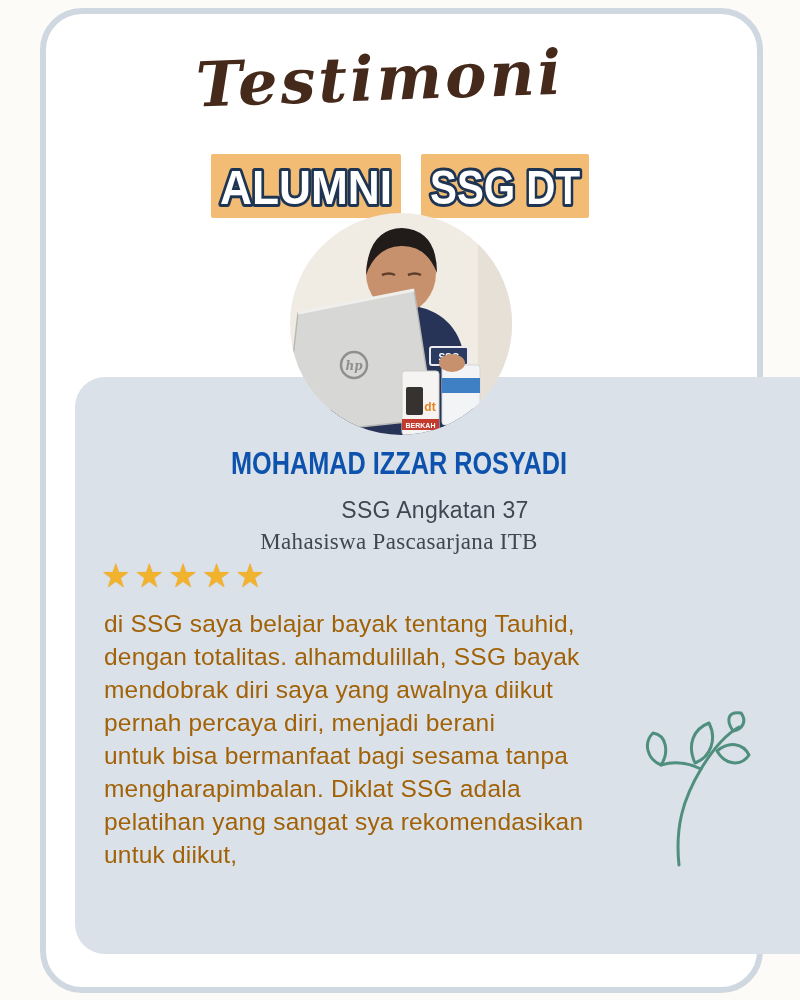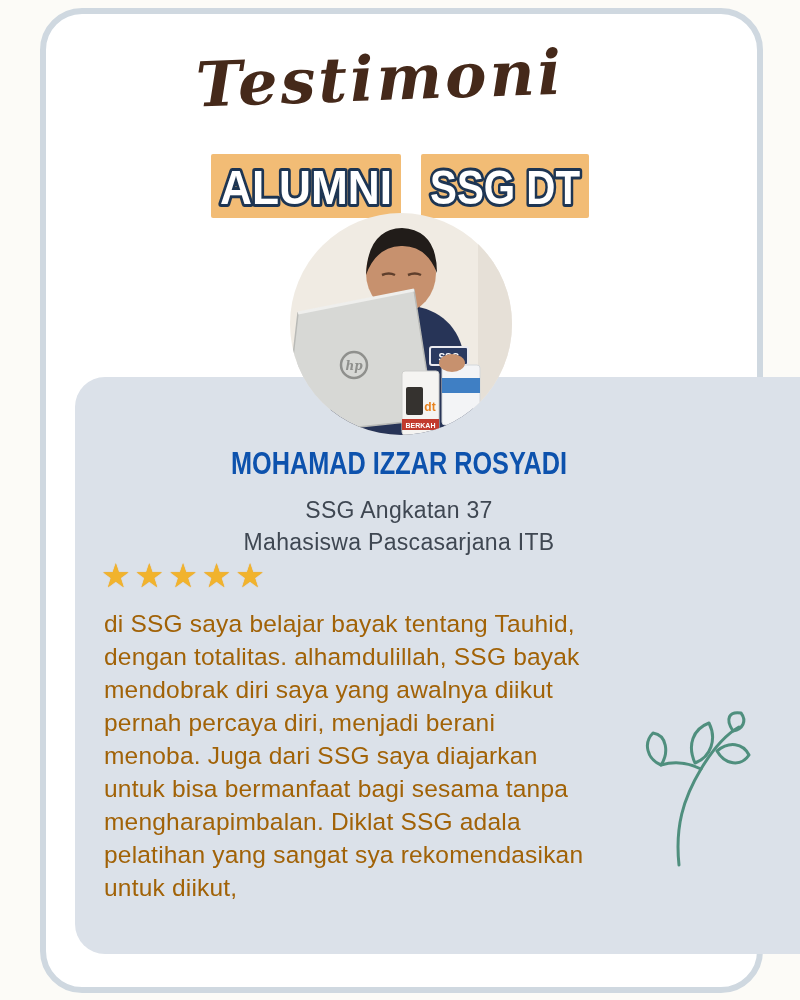--- a/index.html
+++ b/index.html
@@ -35,22 +35,22 @@
   }
   .gray-card{
     position:absolute;left:75px;top:377px;width:760px;height:577px;
     background:#dbe1e9;border-radius:30px;z-index:1;
   }
   .name-svg{position:absolute;left:134px;top:66px;}
   .subtitle{
     position:absolute;left:0;width:648px;text-align:center;
     font-size:23px;color:#3f4752;font-weight:500;letter-spacing:0.3px;
   }
-  .subtitle1{top:120px;}
-  .subtitle2{top:152px;}
+  .subtitle1{top:120px;margin-left:36px;}
+  .subtitle2{top:152px;font-family:Liberation Serif, serif;}
   .stars{
     position:absolute;left:26px;top:182px;
     font-size:33px;color:#f1b32d;letter-spacing:4px;line-height:1;
     text-shadow:0 0 1px #e09c30;
   }
   .testimonial{
     position:absolute;left:29px;top:230px;width:600px;
   }
   .testimonial .line{
     font-size:24.5px;line-height:33px;color:#a16207;
@@ -129,21 +129,20 @@
     <div class="subtitle subtitle1">SSG Angkatan 37</div>
     <div class="subtitle subtitle2">Mahasiswa Pascasarjana ITB</div>
 
     <div class="stars">★★★★★</div>
 
     <div class="testimonial">
       <div class="line">di SSG saya belajar bayak tentang Tauhid,</div>
       <div class="line">dengan totalitas. alhamdulillah, SSG bayak</div>
       <div class="line">mendobrak diri saya yang awalnya diikut</div>
       <div class="line">pernah percaya diri, menjadi berani</div>
-      <div class="line">menoba. Juga dari SSG saya diajarkan</div>
       <div class="line">untuk bisa bermanfaat bagi sesama tanpa</div>
       <div class="line">mengharapimbalan. Diklat SSG adala</div>
       <div class="line">pelatihan yang sangat sya rekomendasikan</div>
       <div class="line">untuk diikut,</div>
     </div>
 
     <svg class="plant" width="115" height="160" viewBox="0 0 115 160">
       <g fill="none" stroke="#4f8f7e" stroke-width="3" stroke-linecap="round" stroke-linejoin="round">
         <path d="M38 156 C 34 118 42 90 60 60 C 72 40 84 26 98 18"></path>
         <path d="M60 60 C 48 54 34 52 20 56"></path>

